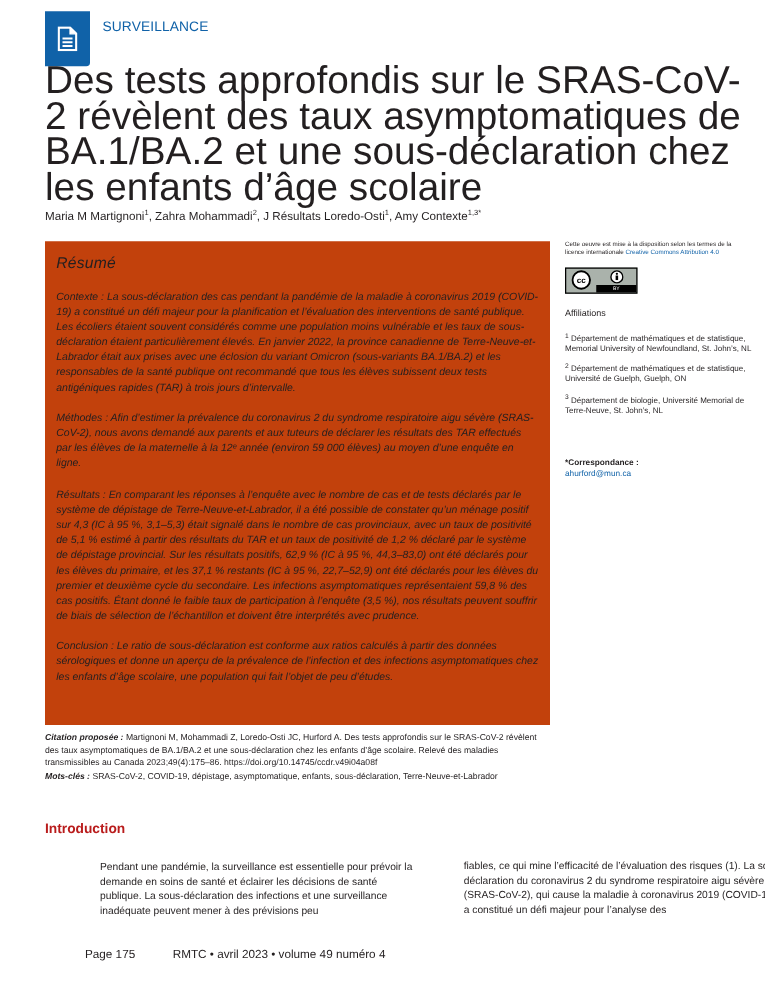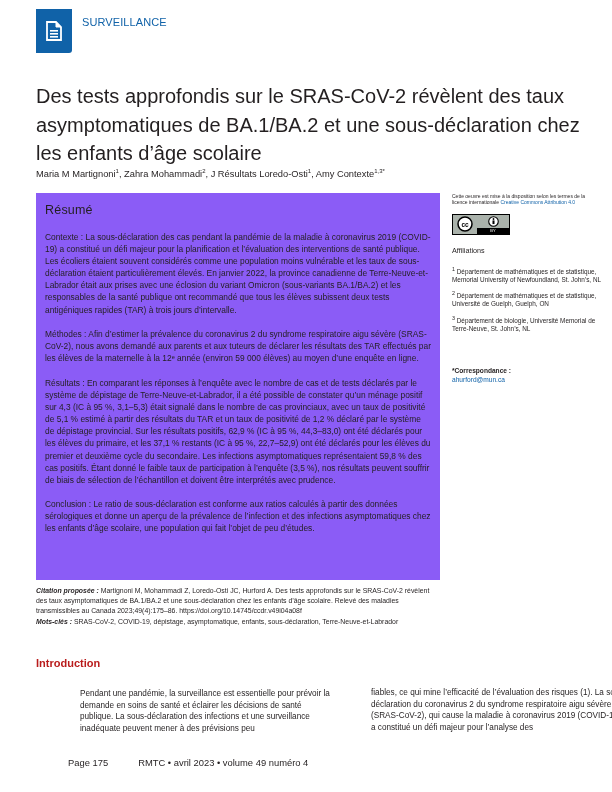--- a/index.html
+++ b/index.html
@@ -9,33 +9,34 @@
     .section-icon {
       position: absolute; left: 36px; top: 9px; width: 36px; height: 44px;
       background: #1062a8; border-radius: 0 0 3px 0;
       display: flex; align-items: center; justify-content: center;
     }
     .section-label {
       position: absolute; left: 82px; top: 16px;
       font-size: 11px; color: #1062a8; letter-spacing: 0.1px;
     }
     .title {
-      position: absolute; left: 36px; top: 82px; width: 560px;
-      font-size: 20px; line-height: 28.5px; color: #231f20; font-weight: normal;
+      position: absolute; left: 36px; top: 50px; width: 560px;
+      font-size: 31px; line-height: 28.5px; color: #231f20; font-weight: normal;
     }
     .authors {
       position: absolute; left: 36px; top: 168px;
       font-size: 9.3px; color: #231f20;
     }
     .authors sup { font-size: 6px; }
 
     .abstract {
       position: absolute; left: 36px; top: 193px; width: 404px; height: 387px;
-      background: #8b5cf6;
+      background: #c2410c;
       padding: 10px 9px 0 9px;
+      font-style: italic;
     }
     .abstract h2 {
       font-size: 12.5px; font-weight: normal; color: #231f20; margin-bottom: 14px; letter-spacing: 0.2px;
     }
     .abstract p {
       font-size: 8.4px; line-height: 12.1px; color: #231f20; margin-bottom: 12.5px;
     }
 
     .citation {
       position: absolute; left: 36px; top: 586px; width: 400px;

